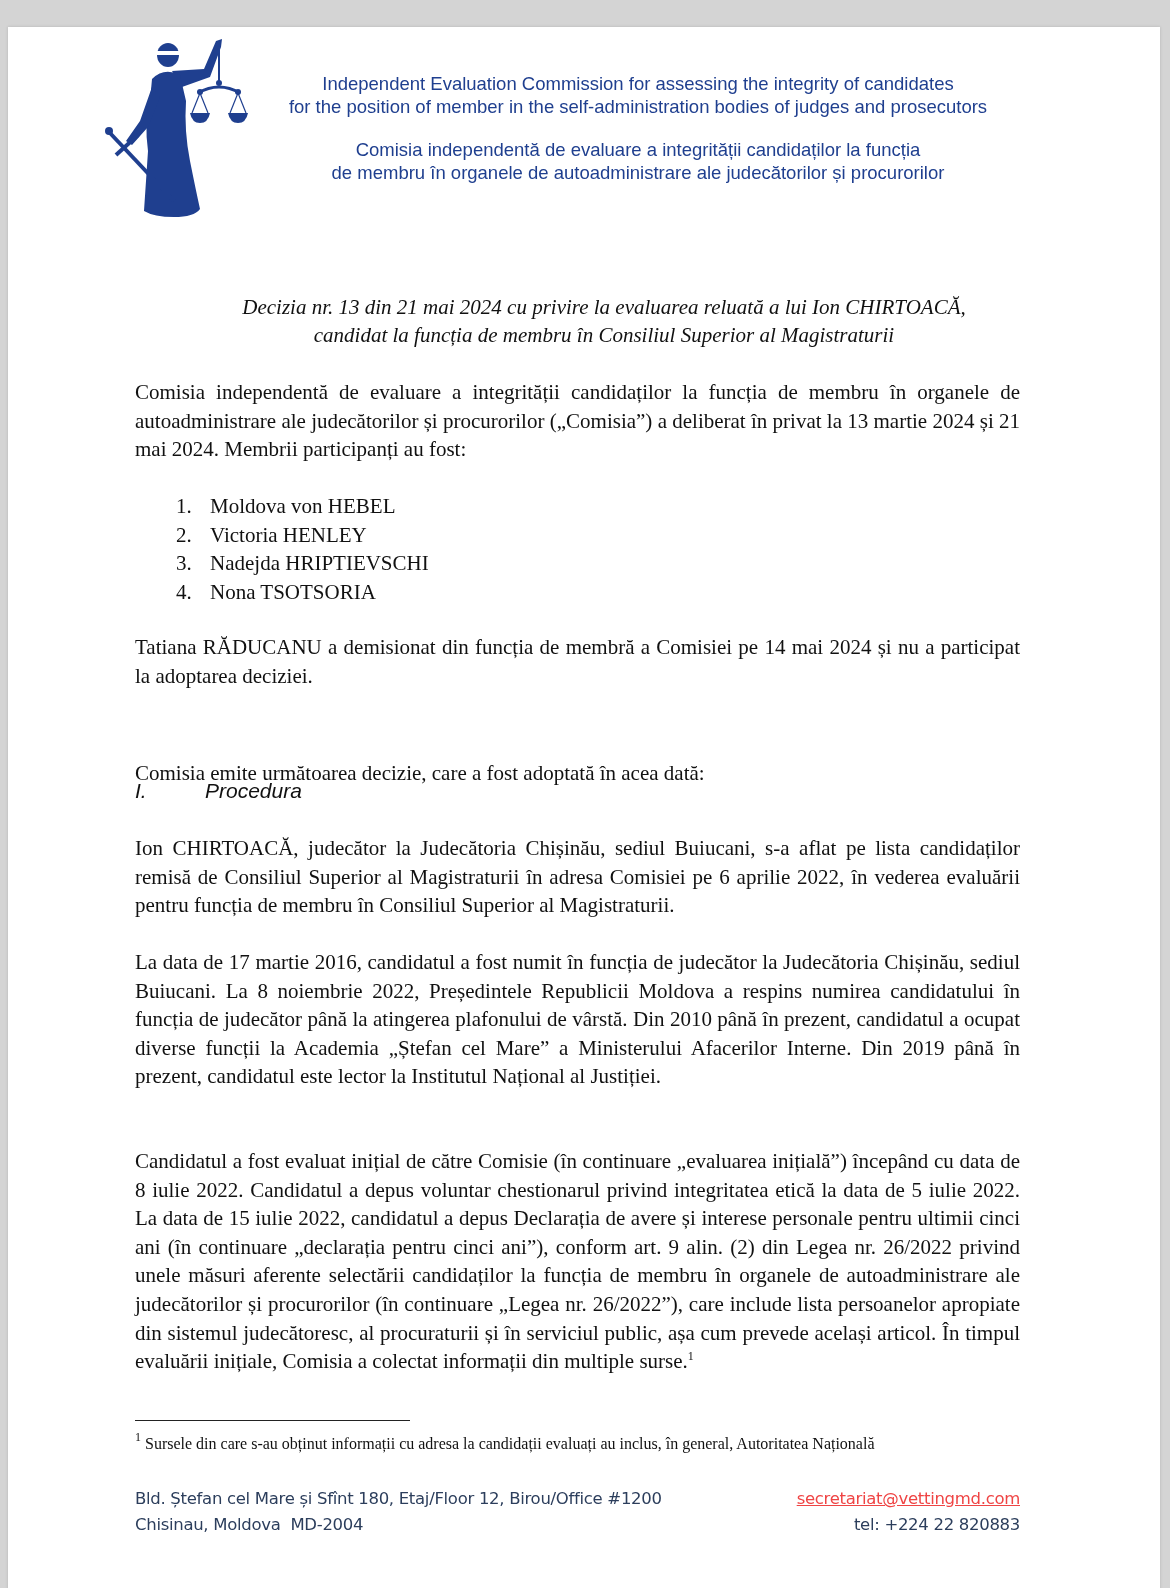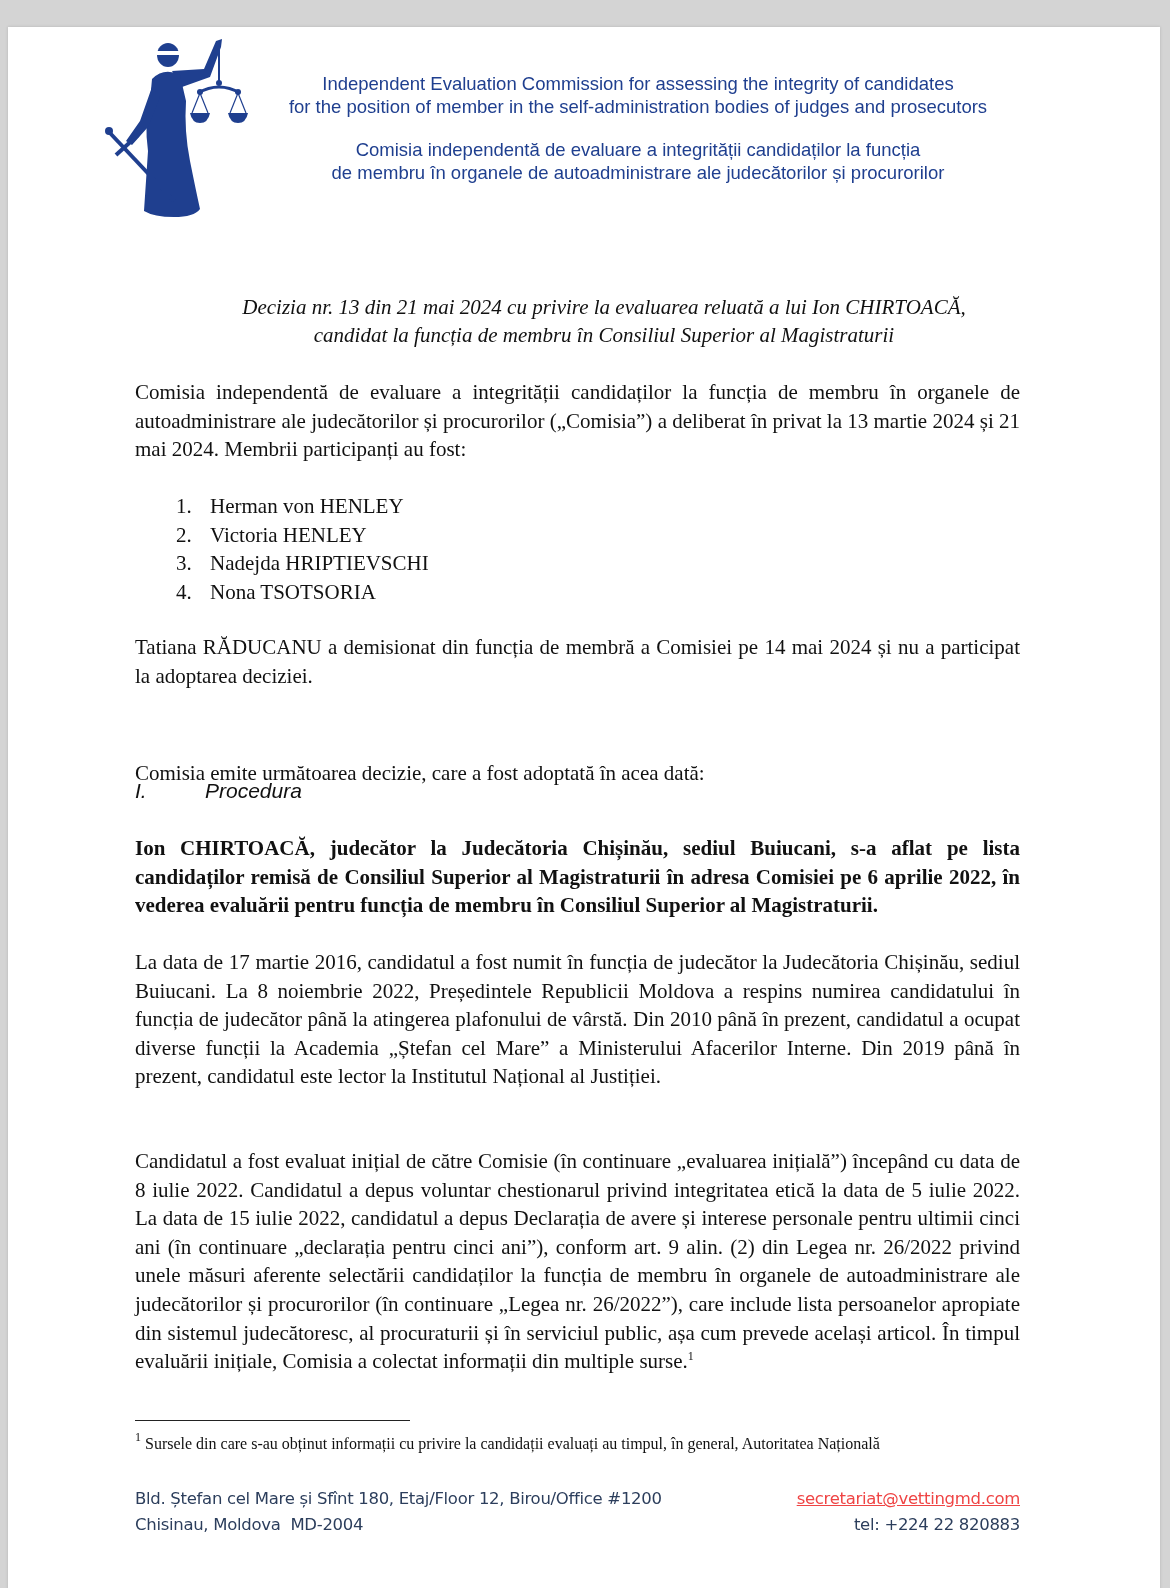--- a/index.html
+++ b/index.html
@@ -103,21 +103,21 @@
   <div class="title">
     <div>Decizia nr. 13 din 21 mai 2024 cu privire la evaluarea reluată a lui Ion CHIRTOACĂ,</div>
     <div>candidat la funcția de membru în Consiliul Superior al Magistraturii</div>
   </div>
 
   <div class="p" style="top:351px;">Comisia independentă de evaluare a integrității candidaților la funcția de membru în organele de autoadministrare ale judecătorilor și procurorilor („Comisia”) a deliberat în privat la 13 martie 2024 și 21 mai 2024. Membrii participanți au fost:</div>
 
   <ol class="list">
     <li>
         <span class="num">1.</span>
-        <span>Herman von HENLEY</span>
+        <span>Moldova von HEBEL</span>
       </li>
     <li>
         <span class="num">2.</span>
         <span>Victoria HENLEY</span>
       </li>
     <li>
         <span class="num">3.</span>
         <span>Nadejda HRIPTIEVSCHI</span>
       </li>
     <li>
@@ -126,26 +126,26 @@
       </li>
   </ol>
 
   <div class="p" style="top:606px;">Tatiana RĂDUCANU a demisionat din funcția de membră a Comisiei pe 14 mai 2024 și nu a participat la adoptarea deciziei.</div>
   <div class="p" style="top:732px;">Comisia emite următoarea decizie, care a fost adoptată în acea dată:</div>
 
   <div class="sec">
     <span class="sec-num">I.</span><span>Procedura</span>
   </div>
 
-  <div class="p" style="top:807px;font-weight:bold;">Ion CHIRTOACĂ, judecător la Judecătoria Chișinău, sediul Buiucani, s-a aflat pe lista candidaților remisă de Consiliul Superior al Magistraturii în adresa Comisiei pe 6 aprilie 2022, în vederea evaluării pentru funcția de membru în Consiliul Superior al Magistraturii.</div>
+  <div class="p" style="top:807px;">Ion CHIRTOACĂ, judecător la Judecătoria Chișinău, sediul Buiucani, s-a aflat pe lista candidaților remisă de Consiliul Superior al Magistraturii în adresa Comisiei pe 6 aprilie 2022, în vederea evaluării pentru funcția de membru în Consiliul Superior al Magistraturii.</div>
   <div class="p" style="top:921px;">La data de 17 martie 2016, candidatul a fost numit în funcția de judecător la Judecătoria Chișinău, sediul Buiucani. La 8 noiembrie 2022, Președintele Republicii Moldova a respins numirea candidatului în funcția de judecător până la atingerea plafonului de vârstă. Din 2010 până în prezent, candidatul a ocupat diverse funcții la Academia „Ștefan cel Mare” a Ministerului Afacerilor Interne. Din 2019 până în prezent, candidatul este lector la Institutul Național al Justiției.</div>
   <div class="p" style="top:1120px;"><span>Candidatul a fost evaluat inițial de către Comisie (în continuare „evaluarea inițială”) începând cu data de 8 iulie 2022. Candidatul a depus voluntar chestionarul privind integritatea etică la data de 5 iulie 2022. La data de 15 iulie 2022, candidatul a depus Declarația de avere și interese personale pentru ultimii cinci ani (în continuare „declarația pentru cinci ani”), conform art. 9 alin. (2) din Legea nr. 26/2022 privind unele măsuri aferente selectării candidaților la funcția de membru în organele de autoadministrare ale judecătorilor și procurorilor (în continuare „Legea nr. 26/2022”), care include lista persoanelor apropiate din sistemul judecătoresc, al procuraturii și în serviciul public, așa cum prevede același articol. În timpul evaluării inițiale, Comisia a colectat informații din multiple surse.</span><sup>1</sup></div>
 
   <div class="fn-rule"></div>
-  <div class="fn"><sup>1</sup> <span>Sursele din care s-au obținut informații cu privire la candidații evaluați au timpul, în general, Autoritatea Națională</span></div>
+  <div class="fn"><sup>1</sup> <span>Sursele din care s-au obținut informații cu adresa la candidații evaluați au inclus, în general, Autoritatea Națională</span></div>
 
   <div class="ftr ftr-left">
     <div>Bld. Ștefan cel Mare și Sfînt 180, Etaj/Floor 12, Birou/Office #1200</div>
     <div style="white-space:pre;">Chisinau, Moldova  MD-2004</div>
   </div>
   <div class="ftr ftr-right">
     <div><a>secretariat@vettingmd.com</a></div>
     <div>tel: +224 22 820883</div>
   </div>
 </div>

